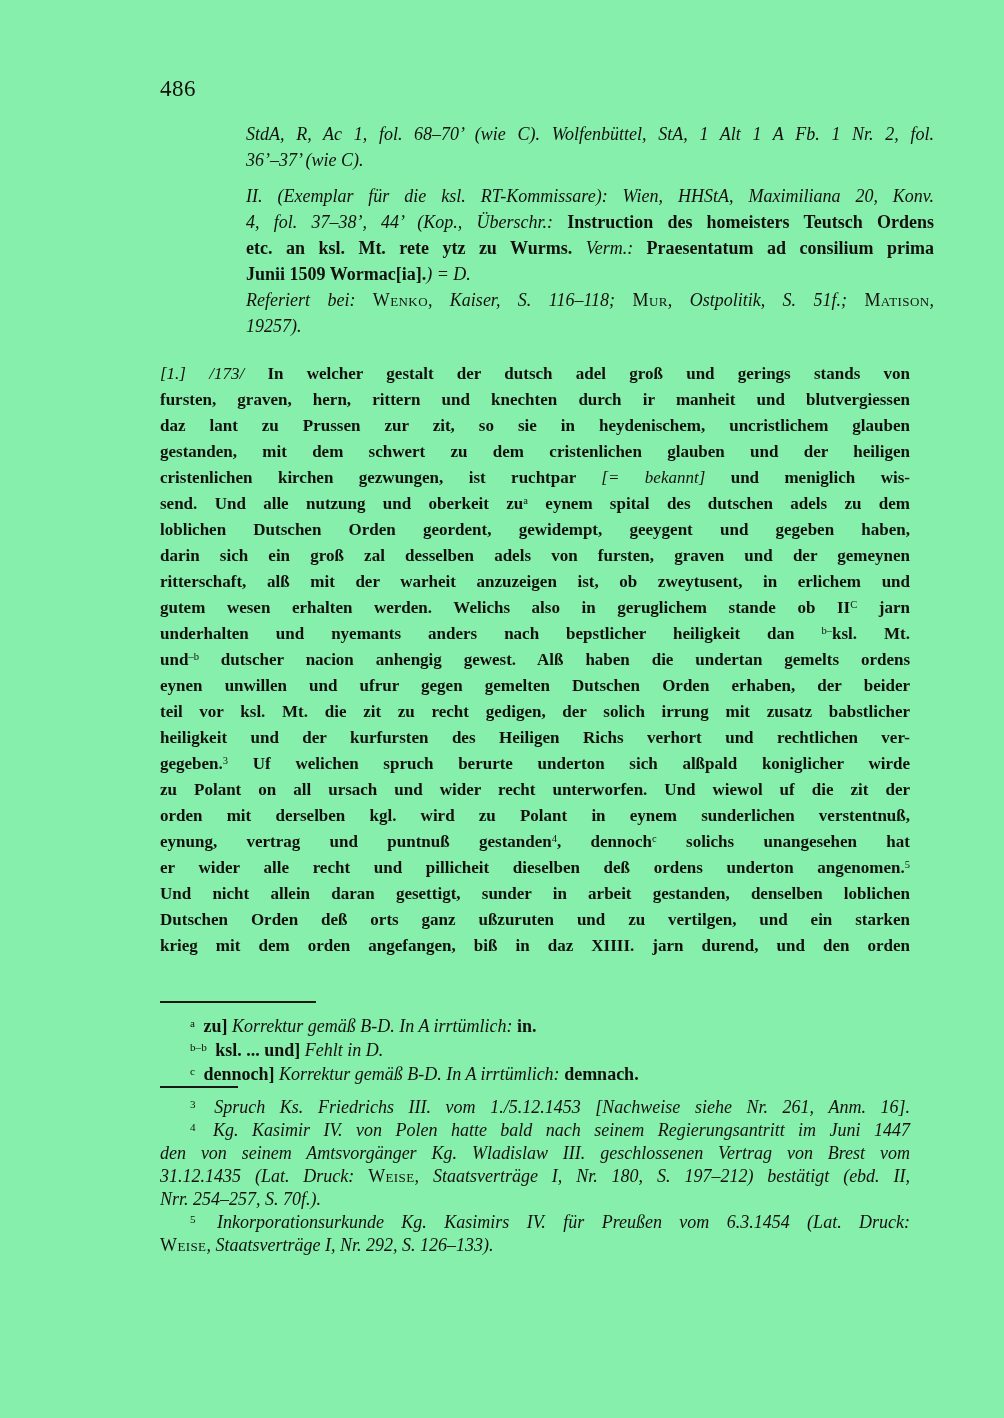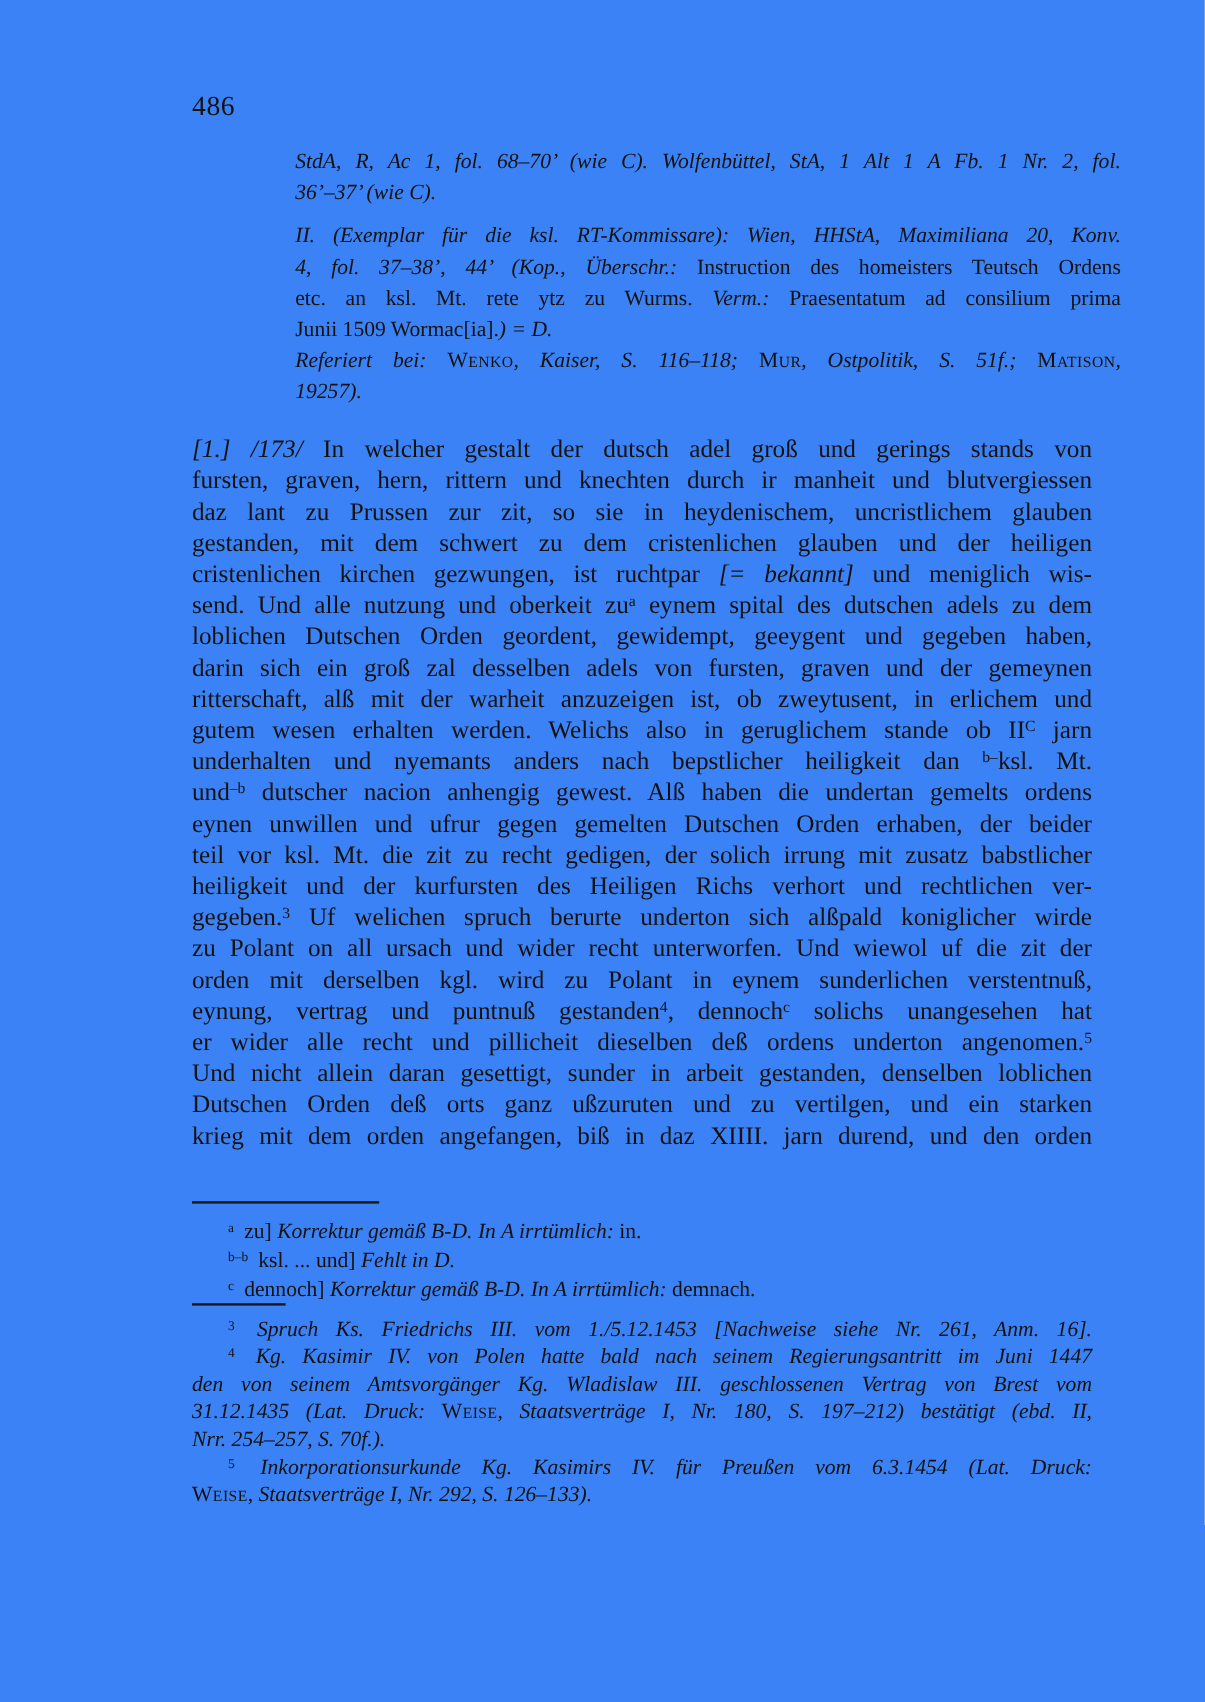--- a/index.html
+++ b/index.html
@@ -1,51 +1,51 @@
 <!DOCTYPE html>
 <html><head>
 <meta charset="utf-8">
 <style>
   html,body { margin:0; padding:0; background:#e8e8e6; }
   .sheet {
     position:relative; width:1004px; height:1418px; margin:0 auto;
-    background:#3b82f6; color:#14110e;
+    background:#86efac; color:#14110e;
     font-family:"Liberation Serif", serif;
     -webkit-font-smoothing:antialiased;
   }
   .sec { position:absolute; left:160px; width:750px; }
   .indented { left:222px; width:688px;margin-left:24px; }
 
   .header { top:76px; height:30px; }
   .pageno { position:absolute; left:0; top:0; font-size:23px; letter-spacing:0.5px; }
   .runtitle { text-align:center; font-size:20px; letter-spacing:0.3px; }
 
   .block1 { top:121px; }
   .block2 { top:183px; }
   .block3 { top:287px; }
   .block1 .line, .block2 .line, .block3 .line { font-size:18px; line-height:26px; }
 
   .maintext { top:361px; }
-  .maintext .line { font-size:21px; line-height:26px; }
+  .maintext .line { font-size:17px; line-height:26px; }
 
   .rule { position:absolute; left:160px; border-top:2px solid #1b1815; }
   .rule-apparatus { top:1001px; width:156px; }
   .rule-footnotes { top:1086px; width:78px; }
 
   .apparatus { top:1014px; }
   .apparatus .line { font-size:18px; line-height:24px; }
 
   .footnotes { top:1096px; }
   .footnotes .line { font-size:18px; line-height:23px; }
 
   .line { white-space:normal; }
   .line.j { text-align:justify; text-align-last:justify; }
   .line.ind { text-indent:30px; }
 
-  .run-r { font-style:normal; }
+  .run-r { font-style:normal;font-weight:bold; }
   .run-i { font-style:italic; }
   .run-sc { font-style:normal; font-variant:small-caps; letter-spacing:0.4px; }
   .run-sup {
     font-style:normal; font-size:62%;
     position:relative; top:-0.45em; line-height:0;
   }
   .apparatus .run-sup, .footnotes .run-sup { margin-right:4px; }
 </style>
 </head>
 <body>

